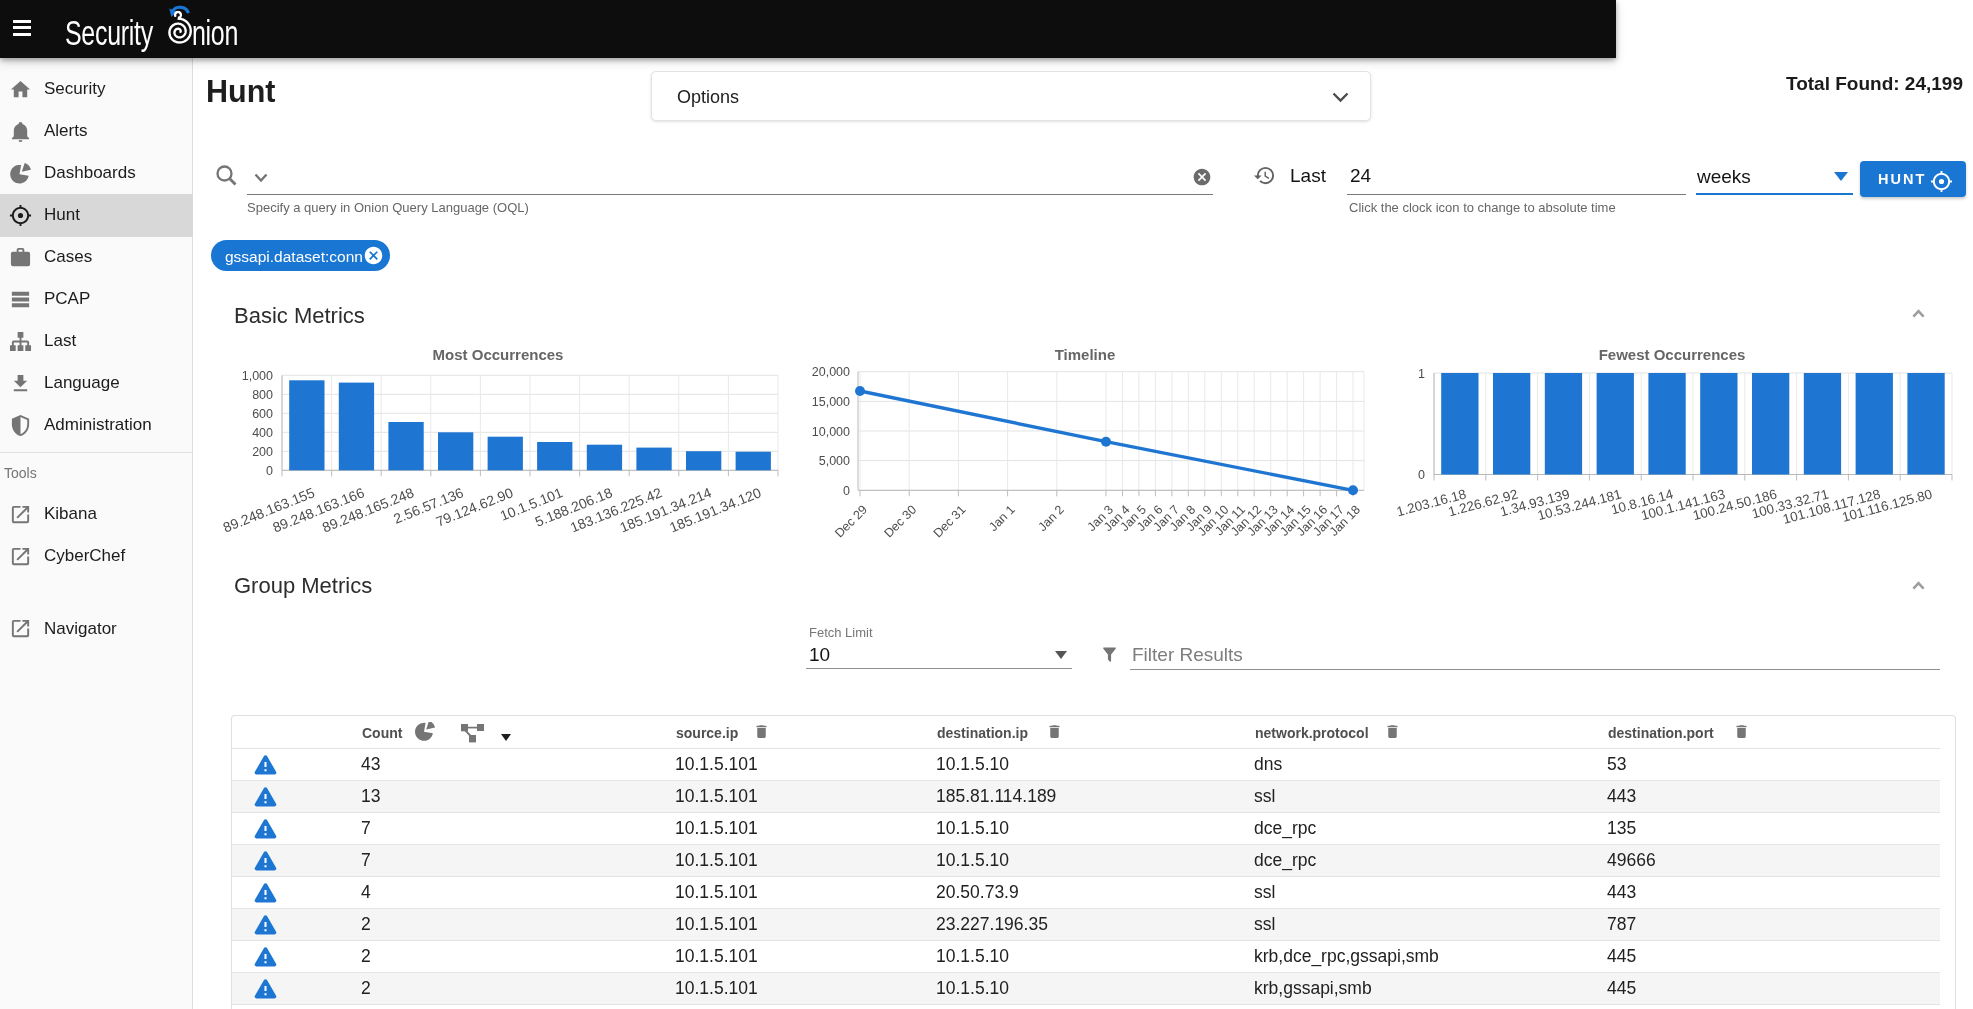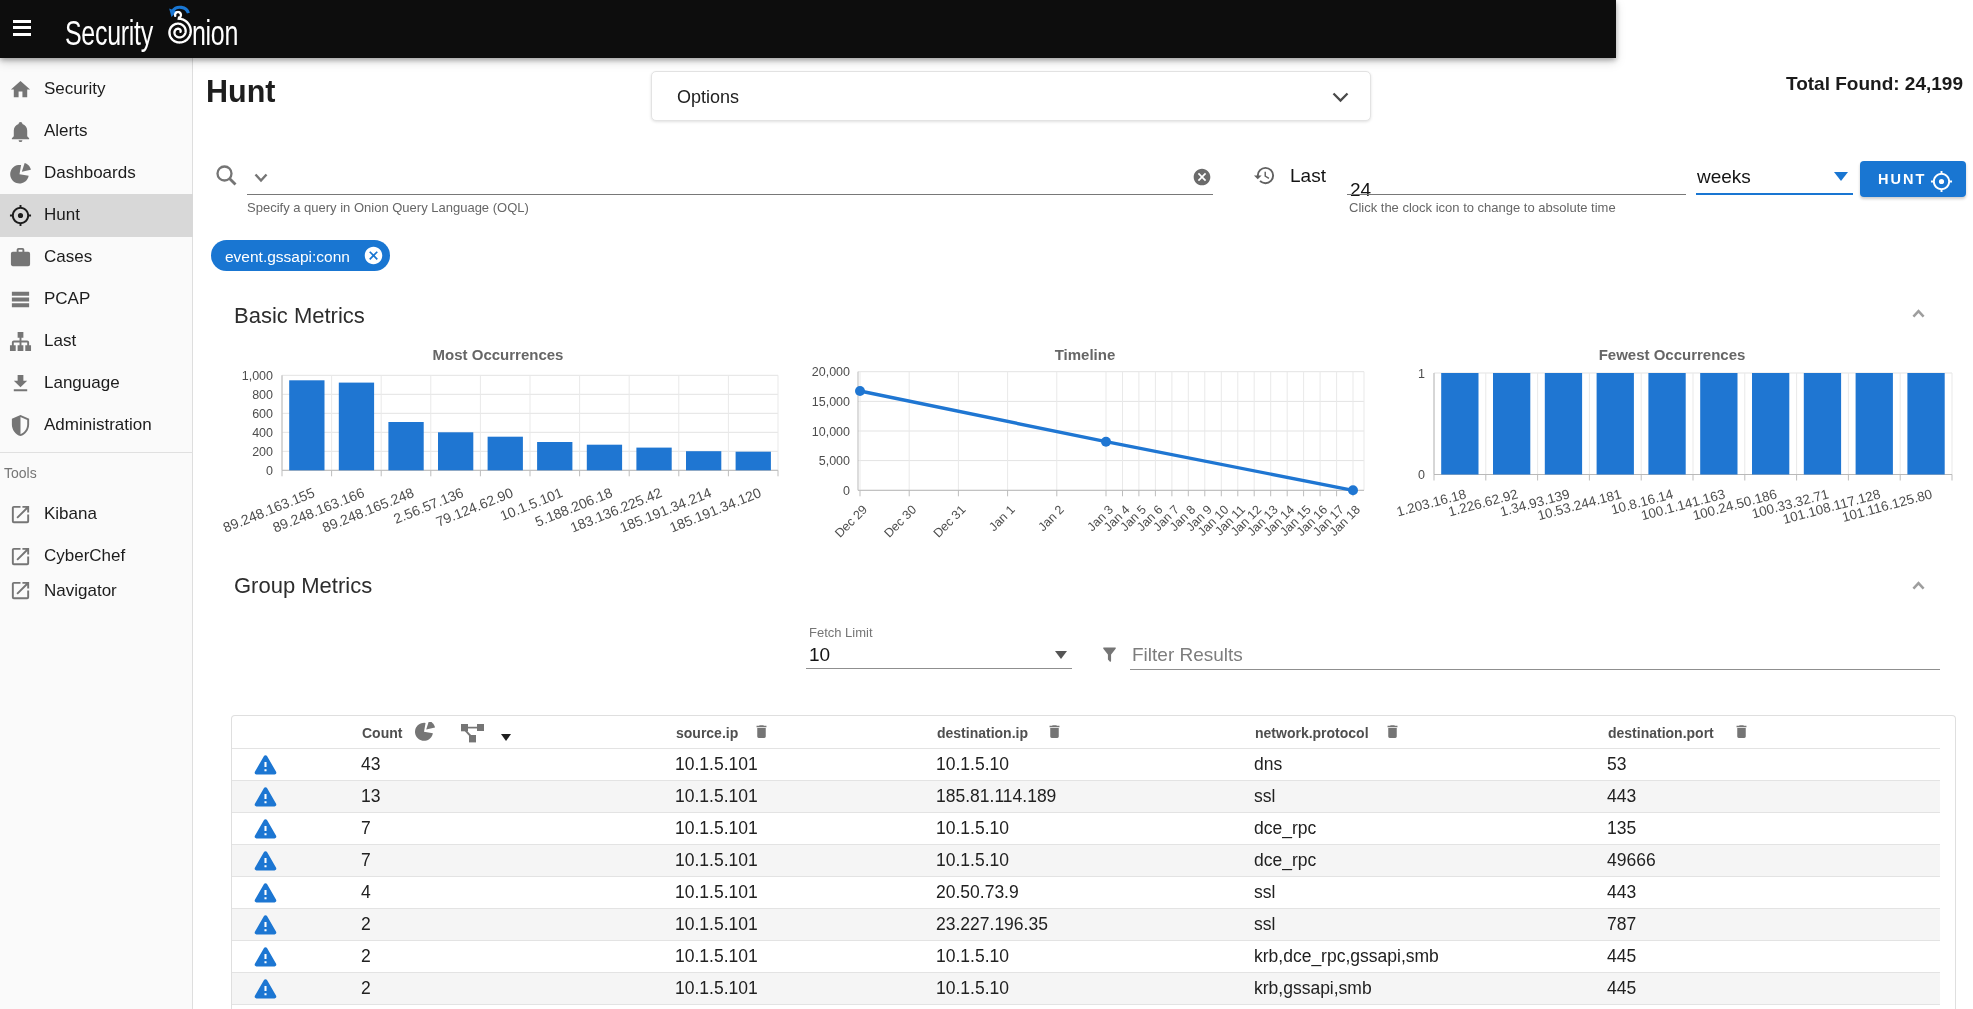--- a/index.html
+++ b/index.html
@@ -31,21 +31,21 @@
 #optcard { position:absolute; left:651px; top:71px; width:720px; height:50px; background:#fff; border:1px solid #e3e3e3; border-radius:5px; box-shadow:0 1px 3px rgba(0,0,0,.12); }
 #optcard .t { position:absolute; left:25px; top:14.5px; font-size:18px; color:#212121; }
 #optchev { position:absolute; left:680px; top:20px; }
 #totalfound { position:absolute; right:10px; top:73px; font-size:19px; font-weight:bold; color:#1b1b1b; }
 
 
 .underline { position:absolute; height:1px; background:#787878; }
 #qtext { position:absolute; left:280px; top:164px; font-size:19px; color:#141414; letter-spacing:-0.25px; }
 #qhelper { position:absolute; left:247px; top:200px; font-size:13px; color:#666; }
 #lastlbl { position:absolute; left:1290px; top:165px; font-size:19px; color:#141414; }
-#num24 { position:absolute; left:1350px; top:179px; font-size:19px; color:#141414; }
+#num24 { position:absolute; left:1350px; top:165px; font-size:19px; color:#141414; }
 #numhelper { position:absolute; left:1349px; top:200px; font-size:13px; color:#666; }
 #weeks { position:absolute; left:1697px; top:166px; font-size:19px; color:#141414; }
 #weekscaret { position:absolute; left:1834px; top:172px; width:0; height:0; border-left:7px solid transparent; border-right:7px solid transparent; border-top:9px solid #1976d2; }
 #weeksline { position:absolute; left:1696px; top:193px; width:157px; height:2px; background:#1976d2; }
 #huntbtn { position:absolute; left:1860px; top:161px; width:106px; height:36px; background:#1976d2; border-radius:4px; box-shadow:0 2px 3px rgba(0,0,0,.2); }
 #huntbtn .t { position:absolute; left:18px; top:10px; color:#fff; font-size:14.5px; font-weight:bold; letter-spacing:2px; }
 #huntbtn svg { position:absolute; left:70px; top:9px; }
 
 
 #chip { position:absolute; left:211px; top:240px; width:179px; height:31px; background:#1976d2; border-radius:16px; }
@@ -162,21 +162,21 @@
           <path fill="#757575" d="M14,3V5H17.59L7.76,14.83L9.17,16.24L19,6.41V10H21V3M19,19H5V5H12V3H5C3.89,3 3,3.9 3,5V19A2,2 0 0,0 5,21H19A2,2 0 0,0 21,19V12H19V19Z"></path>
         </svg>
       <div class="lbl">Kibana</div>
     </div>
     <div class="navitem" style="top:476.5px;">
       <svg width="23" height="23" viewBox="0 0 24 24">
           <path fill="#757575" d="M14,3V5H17.59L7.76,14.83L9.17,16.24L19,6.41V10H21V3M19,19H5V5H12V3H5C3.89,3 3,3.9 3,5V19A2,2 0 0,0 5,21H19A2,2 0 0,0 21,19V12H19V19Z"></path>
         </svg>
       <div class="lbl">CyberChef</div>
     </div>
-    <div class="navitem" style="top:511px;text-align:center;">
+    <div class="navitem" style="top:549px;text-align:center;">
       <svg width="23" height="23" viewBox="0 0 24 24">
           <path fill="#757575" d="M14,3V5H17.59L7.76,14.83L9.17,16.24L19,6.41V10H21V3M19,19H5V5H12V3H5C3.89,3 3,3.9 3,5V19A2,2 0 0,0 5,21H19A2,2 0 0,0 21,19V12H19V19Z"></path>
         </svg>
       <div class="lbl">Navigator</div>
     </div>
   </div>
 
   <div id="h1">Hunt</div>
   <div id="optcard">
     <div class="t">Options</div>
@@ -211,21 +211,21 @@
   <div id="weekscaret"></div>
   <div id="weeksline"></div>
   <div id="huntbtn">
     <div class="t">HUNT</div>
     <svg width="23" height="23" viewBox="0 0 24 24">
         <path fill="#fff" d="M12,9.3A2.7,2.7 0 0,1 14.7,12A2.7,2.7 0 0,1 12,14.7A2.7,2.7 0 0,1 9.3,12A2.7,2.7 0 0,1 12,9.3M3.05,13H1V11H3.05C3.5,6.83 6.83,3.5 11,3.05V1H13V3.05C17.17,3.5 20.5,6.83 20.95,11H23V13H20.95C20.5,17.17 17.17,20.5 13,20.95V23H11V20.95C6.83,20.5 3.5,17.17 3.05,13M12,5A7,7 0 0,0 5,12A7,7 0 0,0 12,19A7,7 0 0,0 19,12A7,7 0 0,0 12,5Z"></path>
       </svg>
   </div>
 
   <div id="chip">
-    <div class="t">event.gssapi:conn</div>
+    <div class="t">gssapi.dataset:conn</div>
     <svg width="21" height="21" viewBox="0 0 24 24">
         <path fill="#fff" d="M12,2C17.53,2 22,6.47 22,12C22,17.53 17.53,22 12,22C6.47,22 2,17.53 2,12C2,6.47 6.47,2 12,2M15.59,7L12,10.59L8.41,7L7,8.41L10.59,12L7,15.59L8.41,17L12,13.41L15.59,17L17,15.59L13.41,12L17,8.41L15.59,7Z"></path>
       </svg>
   </div>
 
   <div class="sechead" style="top:303px;">Basic Metrics</div>
   <svg class="chevup" style="top:309px;" width="13" height="9" viewBox="0 0 13 9">
       <path d="M1.4,7.6 L6.5,2.2 L11.6,7.6" fill="none" stroke="#9e9e9e" stroke-width="2.6"></path>
     </svg>
   <div class="sechead" style="top:573px;">Group Metrics</div>

